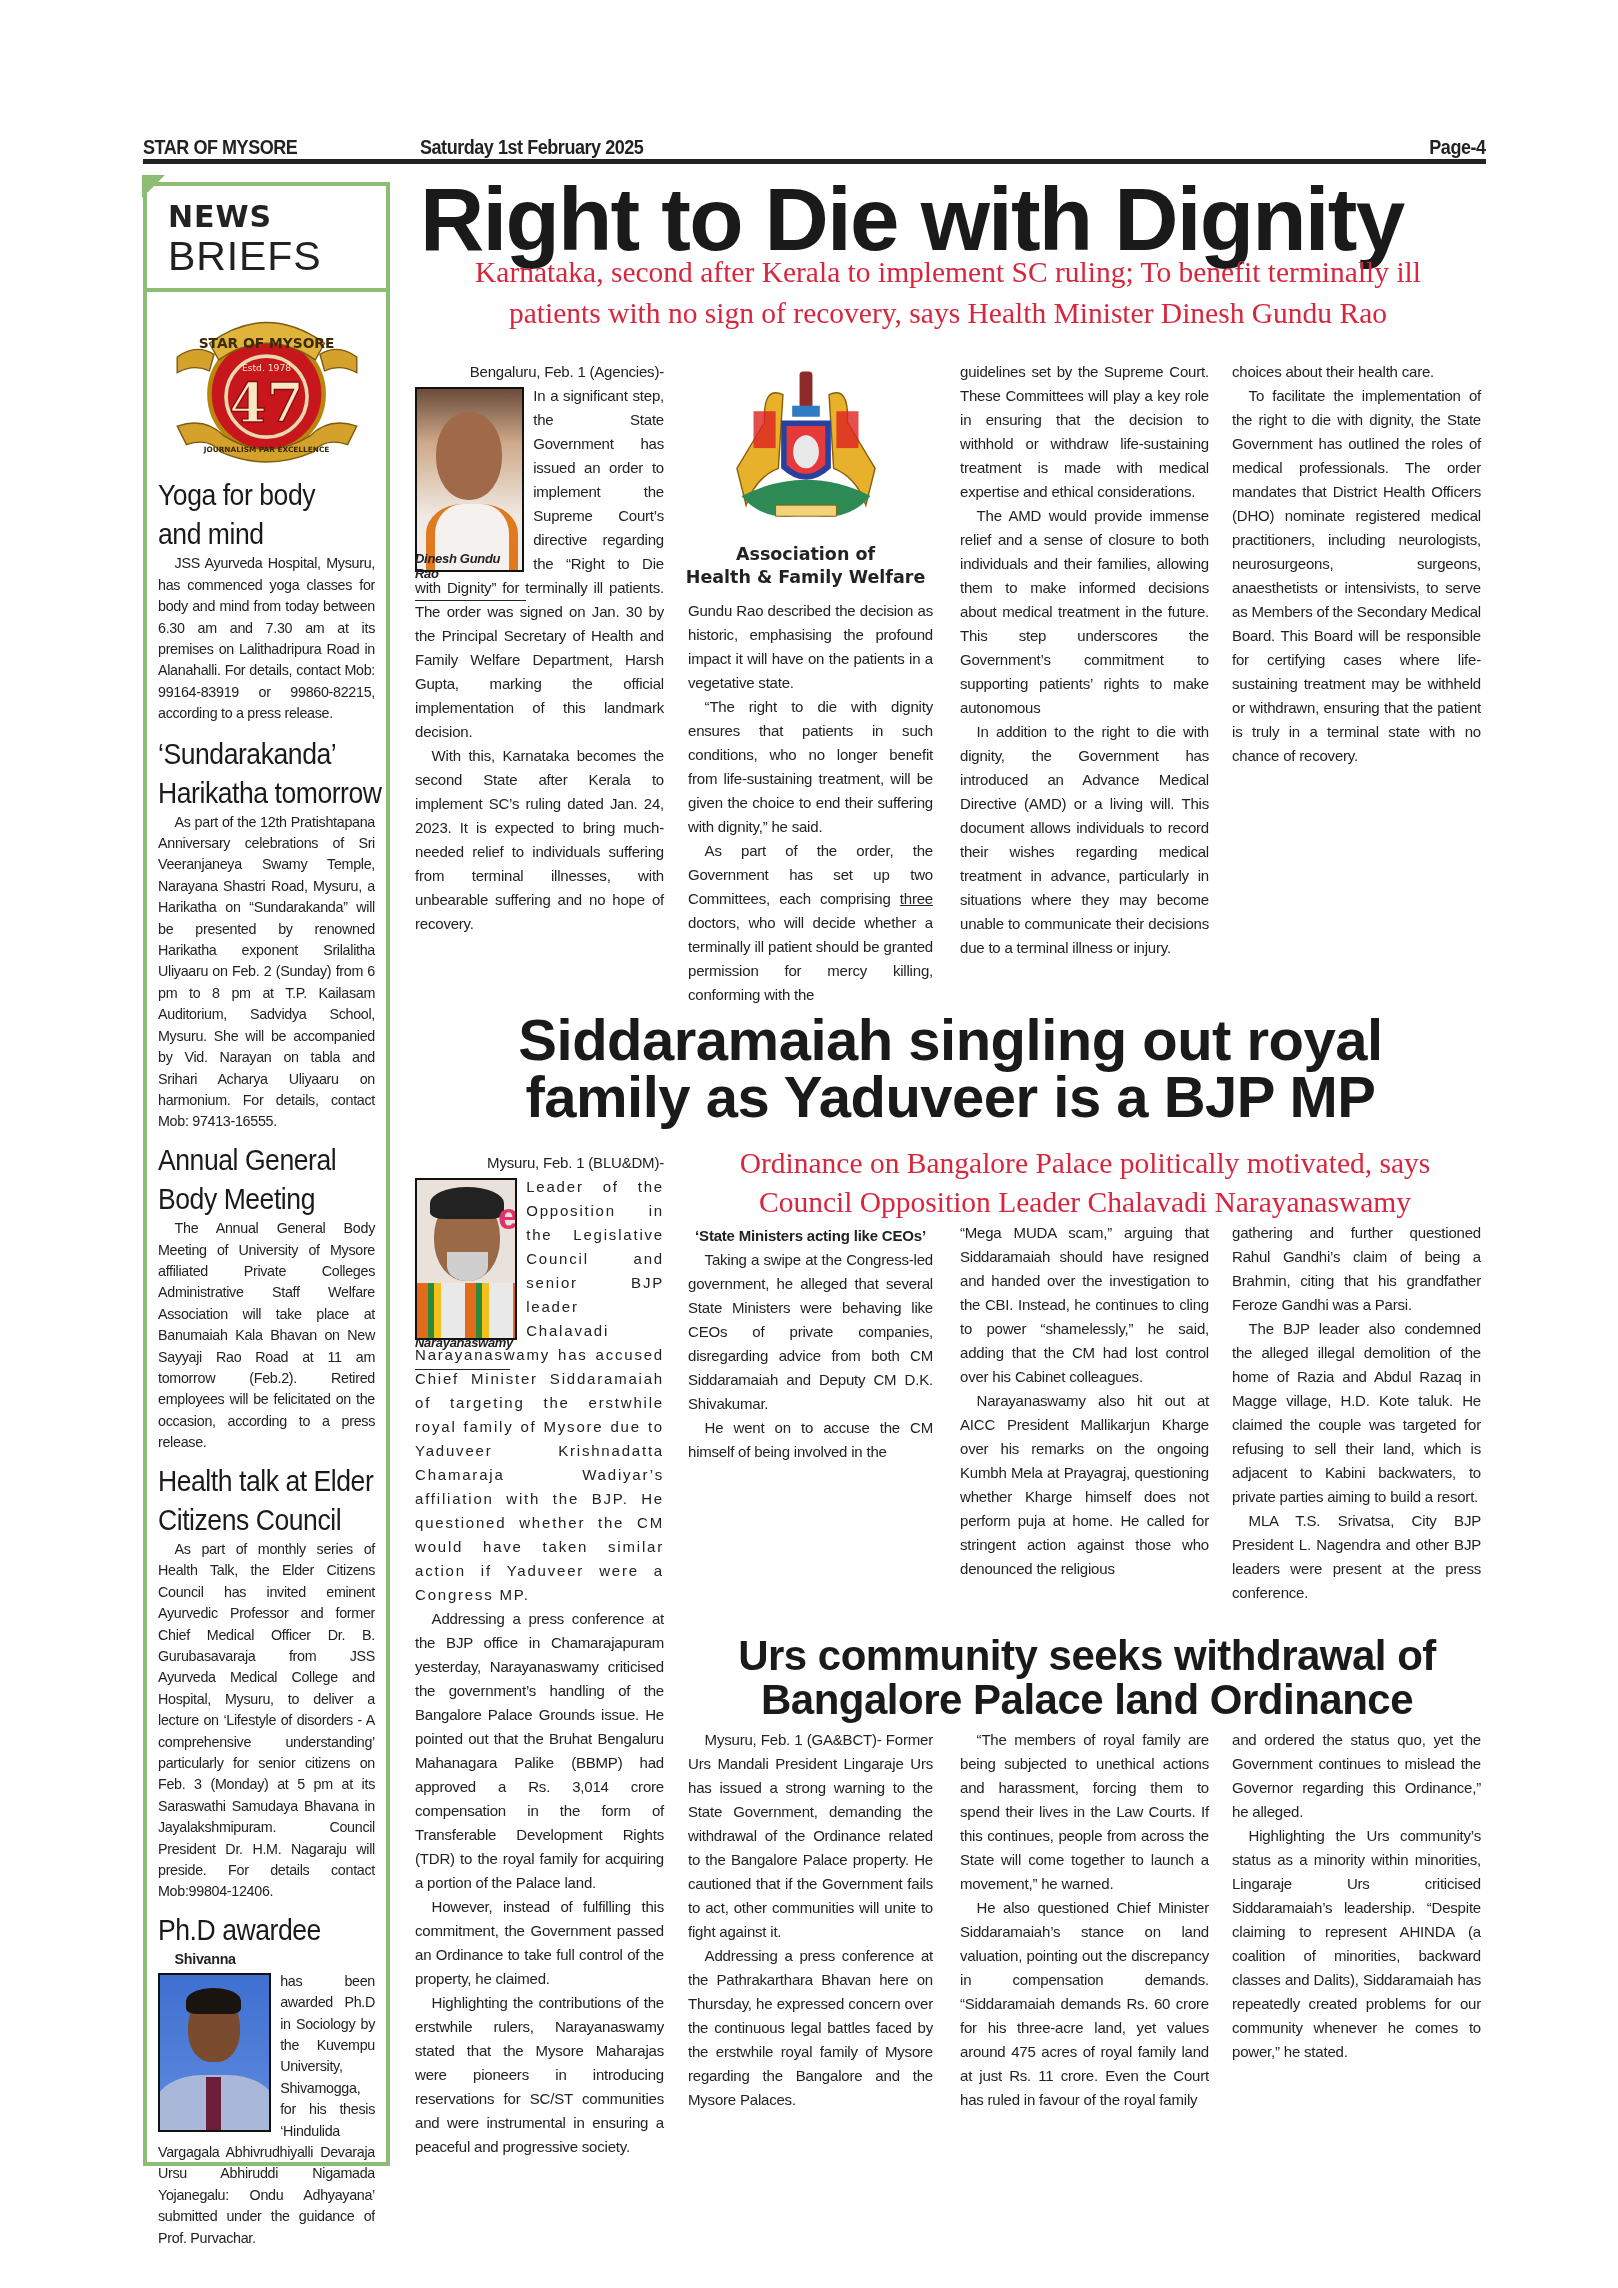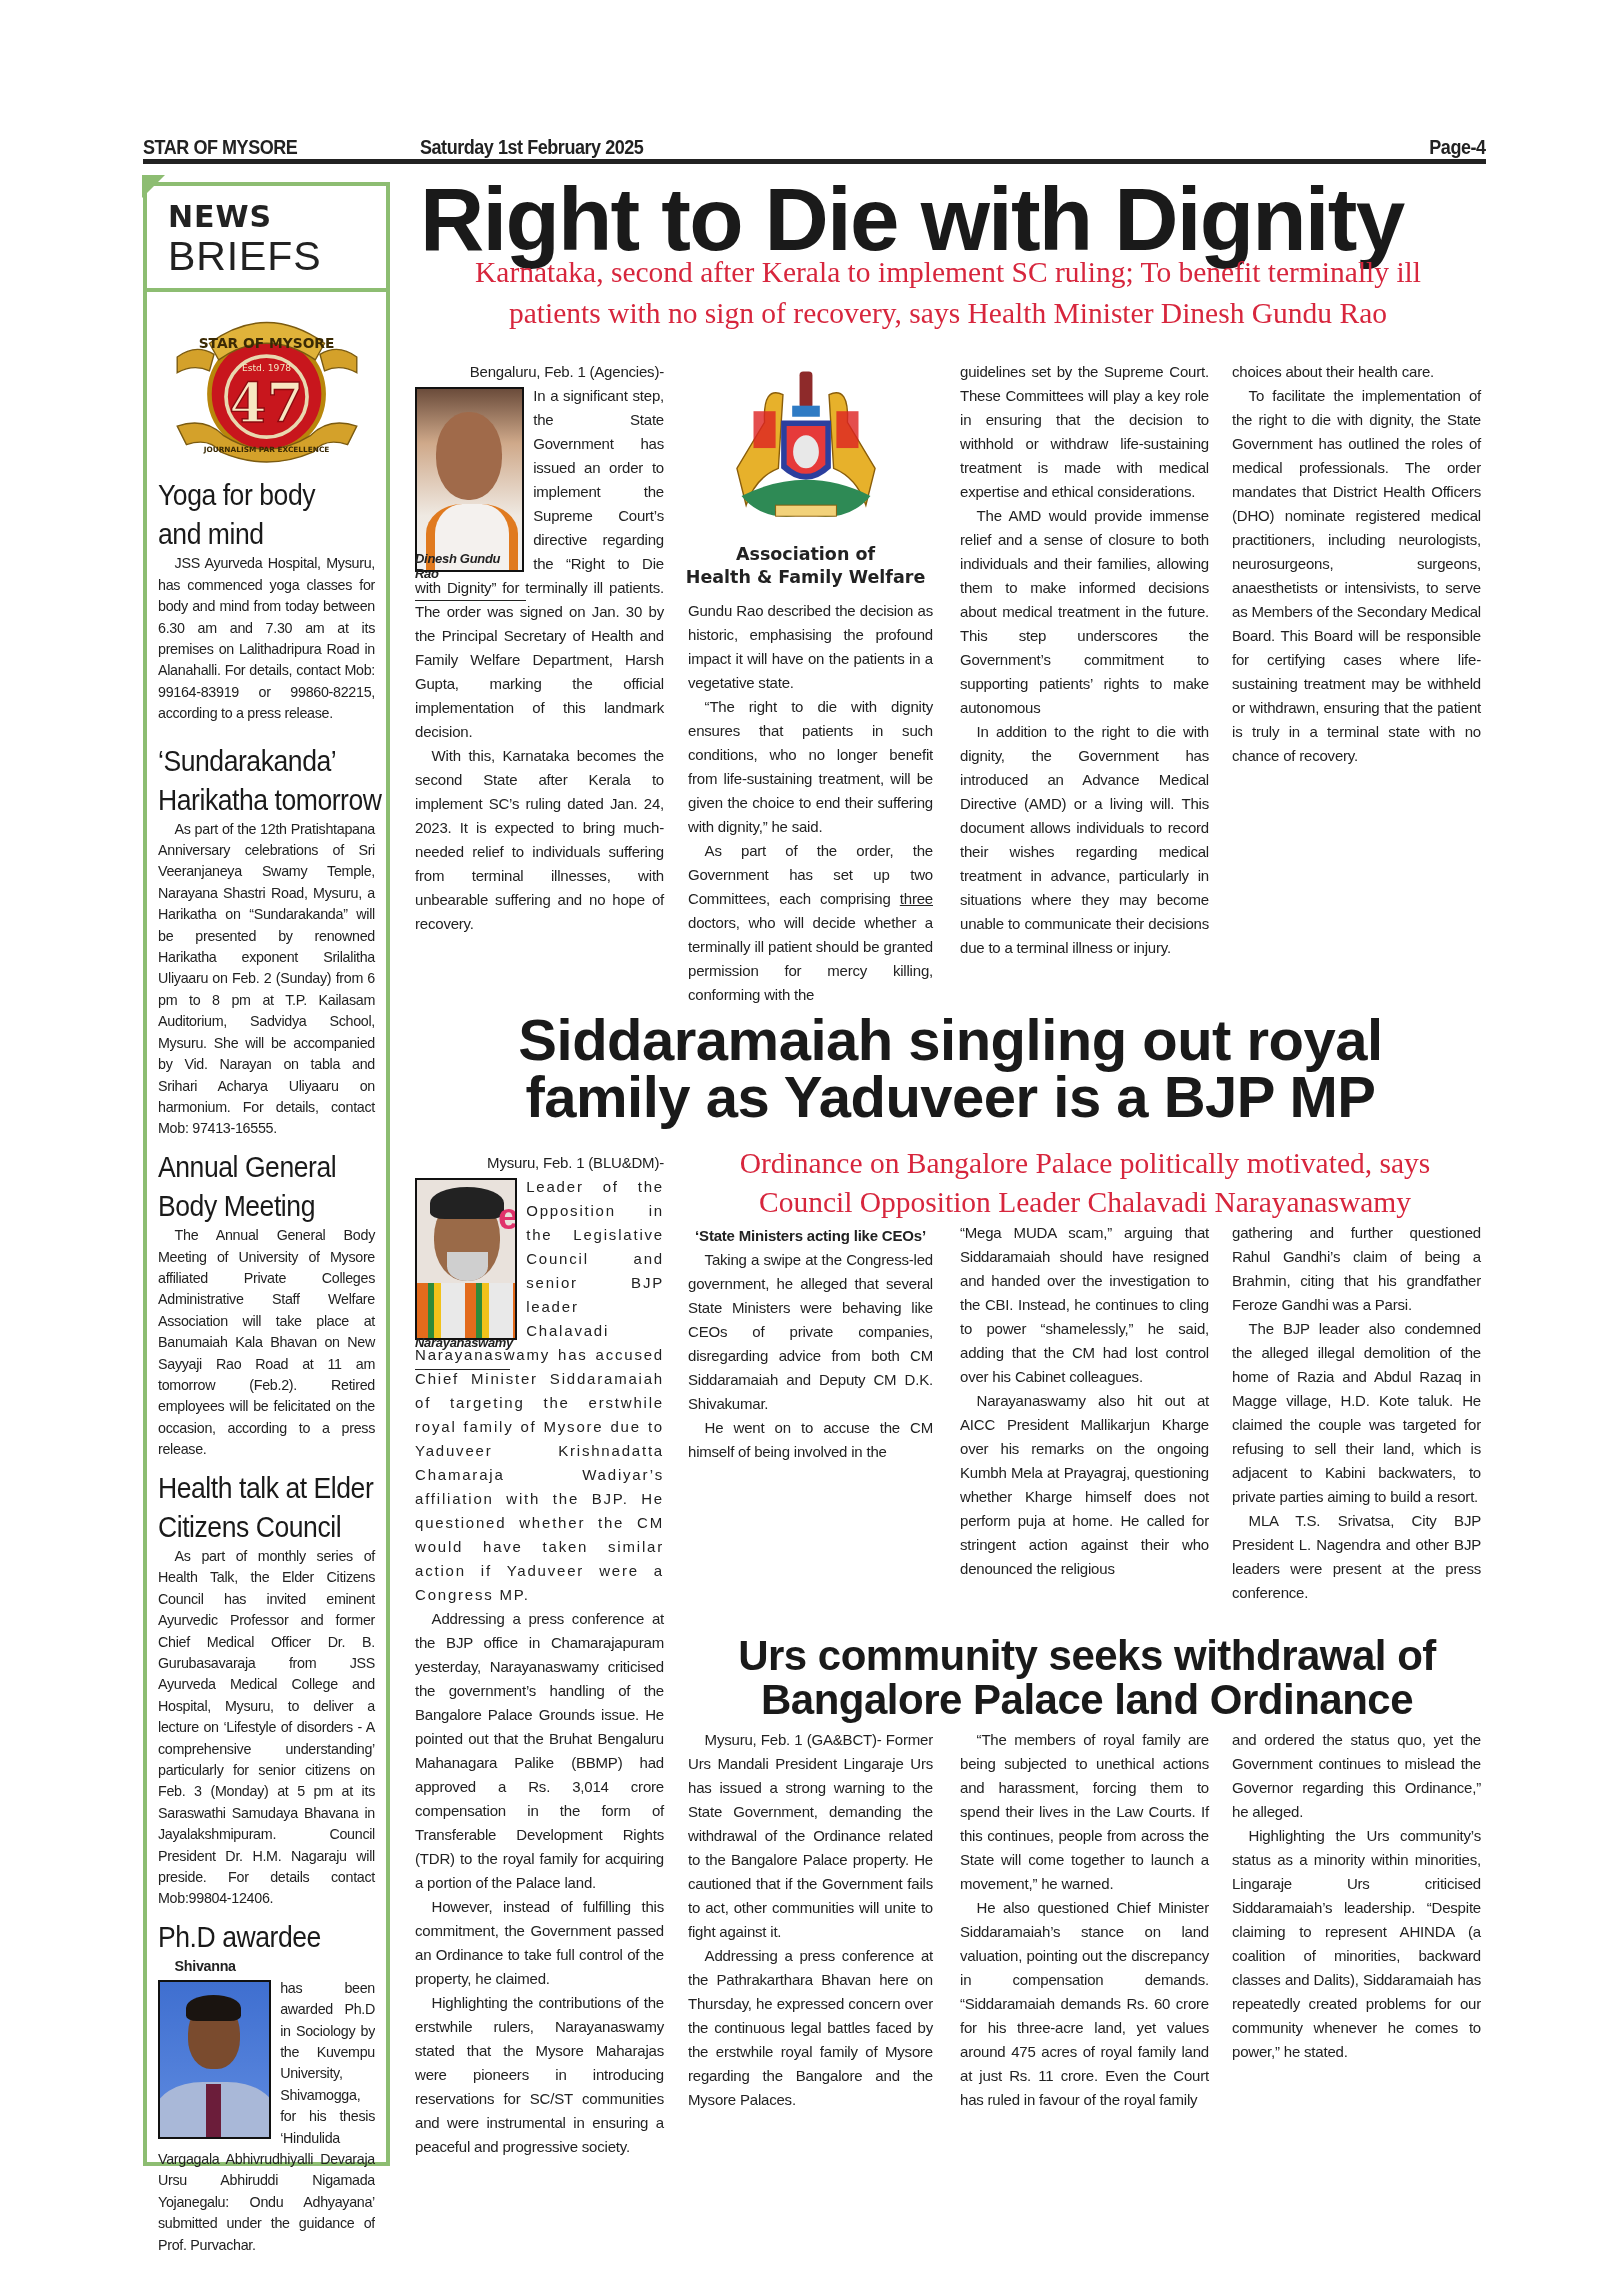--- a/index.html
+++ b/index.html
@@ -78,21 +78,21 @@
         <text x="107" y="158" text-anchor="middle" font-family="DejaVu Sans, sans-serif" font-weight="bold" font-size="8" fill="#3a2a05">JOURNALISM PAR EXCELLENCE</text>
       </svg>
     </div>
 
     <div class="brief-block">
       <div class="brief-title">Yoga for body</div>
       <div class="brief-title">and mind</div>
       <p class="brief-text">JSS Ayurveda Hospital, Mysuru, has commenced yoga classes for body and mind from today between 6.30 am and 7.30 am at its premises on Lalithadripura Road in Alanahalli. For details, contact Mob: 99164-83919 or 99860-82215, according to a press release.</p>
     </div>
 
-    <div class="brief-block" style="margin-top:16px">
+    <div class="brief-block" style="margin-top:9px">
       <div class="brief-title">‘Sundarakanda’</div>
       <div class="brief-title">Harikatha tomorrow</div>
       <p class="brief-text">As part of the 12th Pratishtapana Anniversary celebrations of Sri Veeranjaneya Swamy Temple, Narayana Shastri Road, Mysuru, a Harikatha on “Sundarakanda” will be presented by renowned Harikatha exponent Srilalitha Uliyaaru on Feb. 2 (Sunday) from 6 pm to 8 pm at T.P. Kailasam Auditorium, Sadvidya School, Mysuru. She will be accompanied by Vid. Narayan on tabla and Srihari Acharya Uliyaaru on harmonium. For details, contact Mob: 97413-16555.</p>
     </div>
 
     <div class="brief-block" style="margin-top:7.4px">
       <div class="brief-title">Annual General</div>
       <div class="brief-title">Body Meeting</div>
       <p class="brief-text">The Annual General Body Meeting of University of Mysore affiliated Private Colleges Administrative Staff Welfare Association will take place at Banumaiah Kala Bhavan on New Sayyaji Rao Road at 11 am tomorrow (Feb.2). Retired employees will be felicitated on the occasion, according to a press release.</p>
     </div>
@@ -197,21 +197,21 @@
 <div class="caption" style="position:absolute; left:415px; top:1335px; width:95px;">Narayanaswamy</div>
 
 <div class="col" style="left:688px; top:1224px; width:245px;">
   <p class="subhead-bold">‘State Ministers acting like CEOs’</p>
   <p>Taking a swipe at the Congress-led government, he alleged that several State Ministers were behaving like CEOs of private companies, disregarding advice from both CM Siddaramaiah and Deputy CM D.K. Shivakumar.</p>
   <p>He went on to accuse the CM himself of being involved in the</p>
 </div>
 
 <div class="col" style="left:960px; top:1221px; width:249px;">
   <p class="noindent">“Mega MUDA scam,” arguing that Siddaramaiah should have resigned and handed over the investigation to the CBI. Instead, he continues to cling to power “shamelessly,” he said, adding that the CM had lost control over his Cabinet colleagues.</p>
-  <p>Narayanaswamy also hit out at AICC President Mallikarjun Kharge over his remarks on the ongoing Kumbh Mela at Prayagraj, questioning whether Kharge himself does not perform puja at home. He called for stringent action against their who denounced the religious</p>
+  <p>Narayanaswamy also hit out at AICC President Mallikarjun Kharge over his remarks on the ongoing Kumbh Mela at Prayagraj, questioning whether Kharge himself does not perform puja at home. He called for stringent action against those who denounced the religious</p>
 </div>
 
 <div class="col" style="left:1232px; top:1221px; width:249px;">
   <p class="noindent">gathering and further questioned Rahul Gandhi’s claim of being a Brahmin, citing that his grandfather Feroze Gandhi was a Parsi.</p>
   <p>The BJP leader also condemned the alleged illegal demolition of the home of Razia and Abdul Razaq in Magge village, H.D. Kote taluk. He claimed the couple was targeted for refusing to sell their land, which is adjacent to Kabini backwaters, to private parties aiming to build a resort.</p>
   <p>MLA T.S. Srivatsa, City BJP President L. Nagendra and other BJP leaders were present at the press conference.</p>
 </div>
 
 <div class="headline" style="left:688px; top:1634px; width:798px; text-align:center; font-size:42px; line-height:44px; letter-spacing:-0.5px;">
   <div>Urs community seeks withdrawal of</div>

